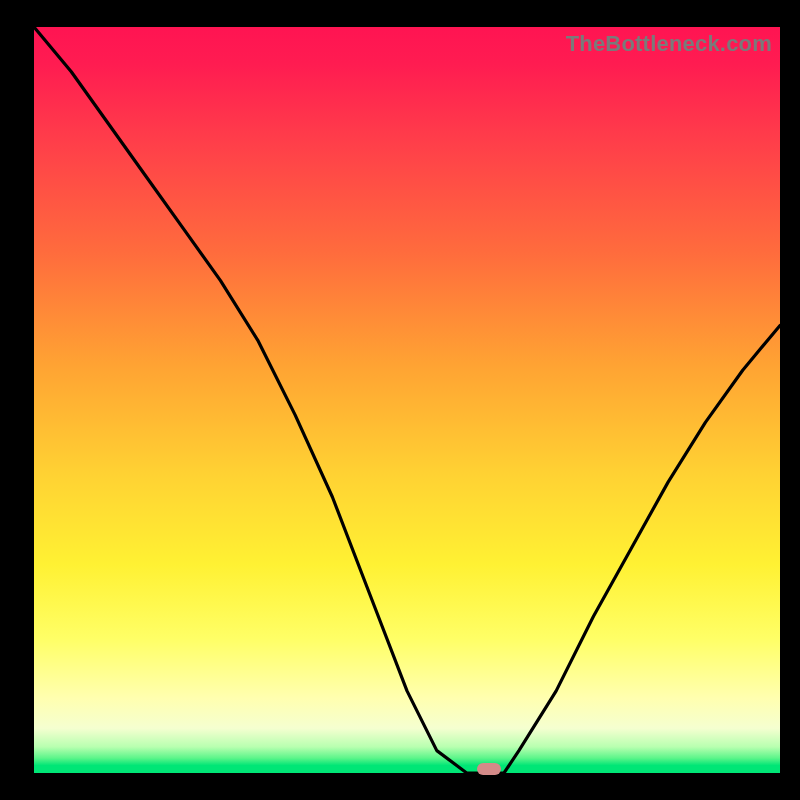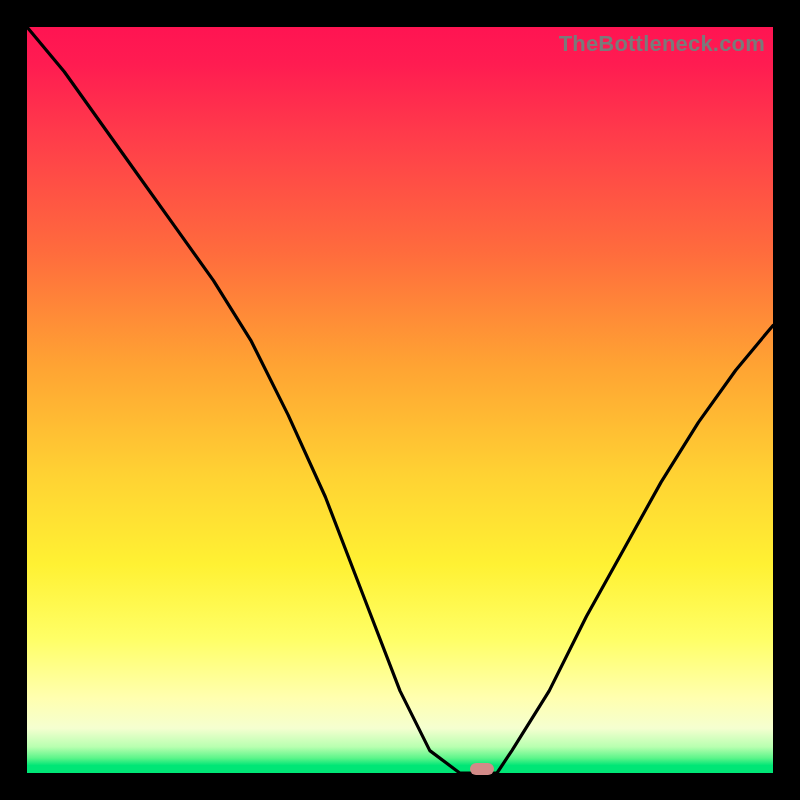--- a/index.html
+++ b/index.html
@@ -11,21 +11,21 @@
     font-family: Arial, Helvetica, sans-serif;
   }
   .stage {
     position: relative;
     width: 800px;
     height: 800px;
     background: #000;
   }
   .plot {
     position: absolute;
-    left: 27px;
+    left: 34px;
     top: 27px;
     width: 746px;
     height: 746px;
     
     background: linear-gradient(
       to bottom,
       #ff1452 0%,
       #ff1c51 5%,
       #ff3d4a 15%,
       #ff6b3d 30%,

